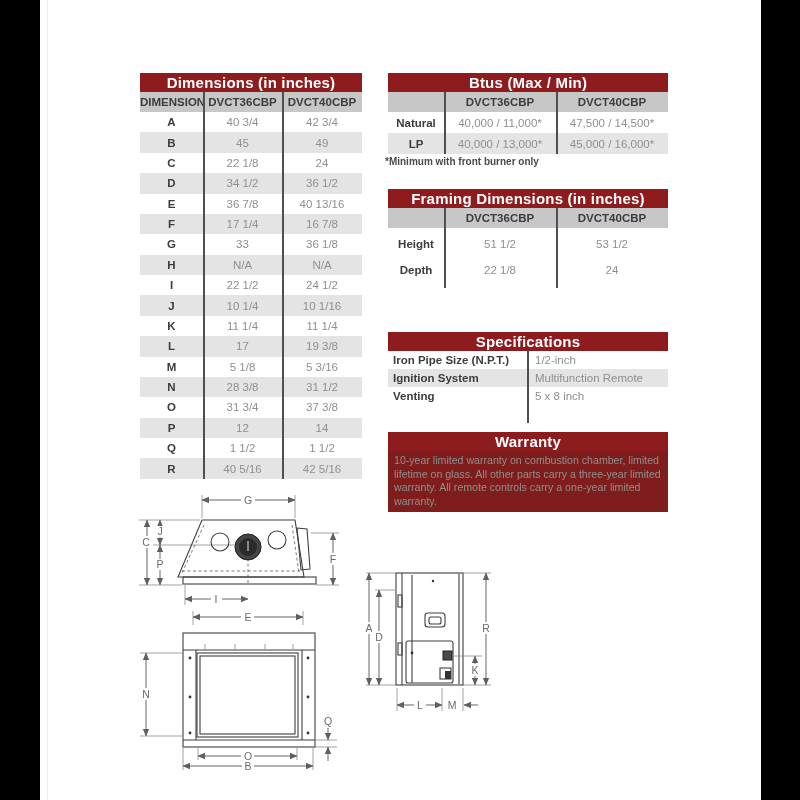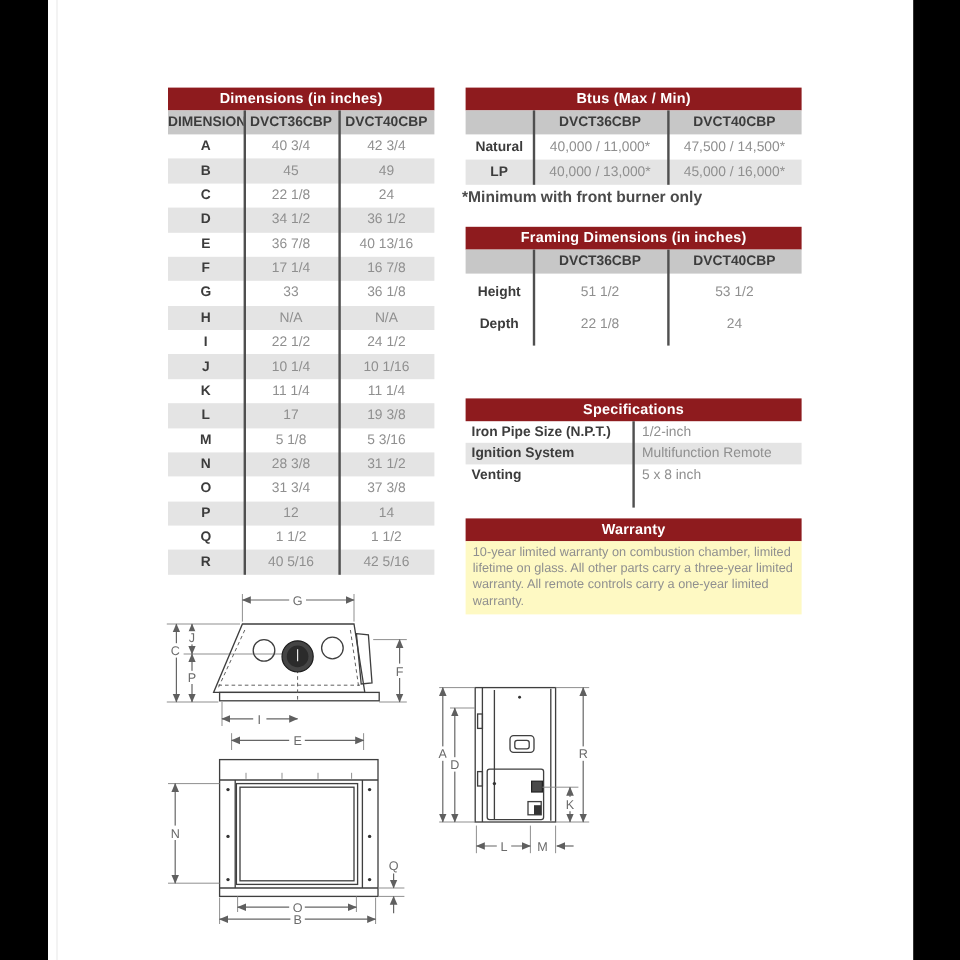--- a/index.html
+++ b/index.html
@@ -3,43 +3,43 @@
 <meta charset="utf-8">
 <style>
   html,body{margin:0;padding:0;}
   body{background:#000;font-family:"Liberation Sans", sans-serif;}
   .canvas{position:relative;width:800px;height:800px;background:#000;overflow:hidden;}
   .page{position:absolute;left:40px;top:0;width:721px;height:800px;background:#ffffff;}
   .edge-line{position:absolute;left:47px;top:0;width:1px;height:800px;background:#ececec;}
 
   .tbl{position:absolute;background:#fff;}
   .t-title{height:19px;line-height:19px;background:#8e1b1e;color:#fff;text-align:center;
-           font-weight:bold;font-size:12px;letter-spacing:.2px;}
+           font-weight:bold;font-size:15px;letter-spacing:.2px;}
   .t-hrow{display:flex;background:#c7c7c7;color:#3c3c3c;font-weight:bold;font-size:11.5px;align-items:center;}
   .t-row{display:flex;font-size:11.5px;align-items:center;color:#8f8f8f;}
   .t-row.alt{background:#e4e4e4;}
   .cell{text-align:center;overflow:hidden;white-space:nowrap;}
   .lbl{color:#3c3c3c;font-weight:bold;}
   .vdiv{position:absolute;width:2px;background:#4f4f4f;}
 
   
   .dt .c1{width:63px;} .dt .c2{width:79px;} .dt .c3{width:80px;}
   .dt .t-hrow{height:20px;} .dt .t-row{height:20.39px;}
 
   
   .rt .c1{width:56px;} .rt .c2{width:112px;} .rt .c3{width:112px;}
 
-  .footnote{position:absolute;left:385px;top:156px;font-size:13px;font-weight:bold;color:#4a4a4a;}
+  .footnote{position:absolute;left:385px;top:156px;font-size:10px;font-weight:bold;color:#4a4a4a;}
 
   
   .sp .t-row{height:18px;}
   .sp .cl{width:139px;text-align:left;padding-left:5px;box-sizing:border-box;}
   .sp .cv{width:141px;text-align:left;padding-left:8px;box-sizing:border-box;}
 
-  .warr-body{background:#fef9c3;color:#8f8f8f;font-size:10.6px;line-height:13.5px;
+  .warr-body{background:#7f1d1d;color:#8f8f8f;font-size:10.6px;line-height:13.5px;
              padding:3px 5px 4px 6px;}
 
   svg text{font-family:"Liberation Sans", sans-serif;font-size:10.5px;fill:#6b6b6b;}
   .dln{stroke:#666;stroke-width:1;fill:none;}
   .xln{stroke:#8a8a8a;stroke-width:0.8;fill:none;}
   .bln{stroke:#3f3f3f;stroke-width:1.1;fill:none;}
   .dsh{stroke:#5a5a5a;stroke-width:0.8;fill:none;stroke-dasharray:3 2.5;}
   .wbg{fill:#fff;}
 </style>
 </head>

